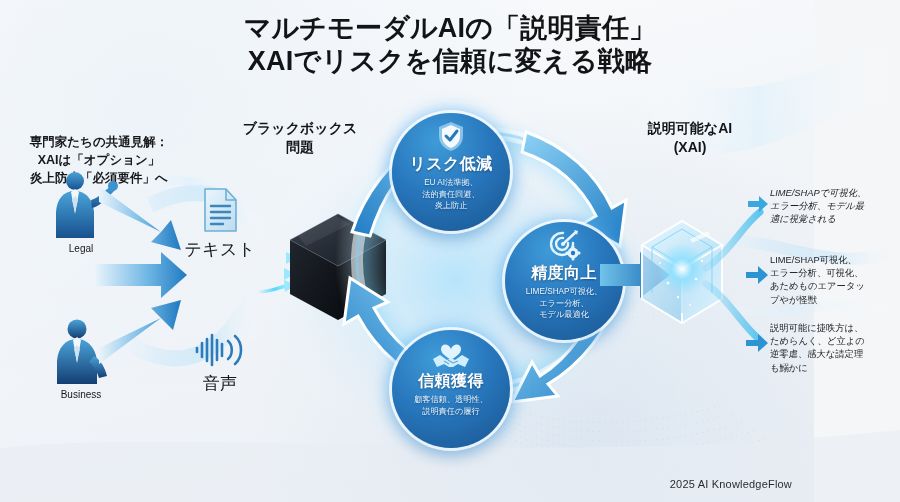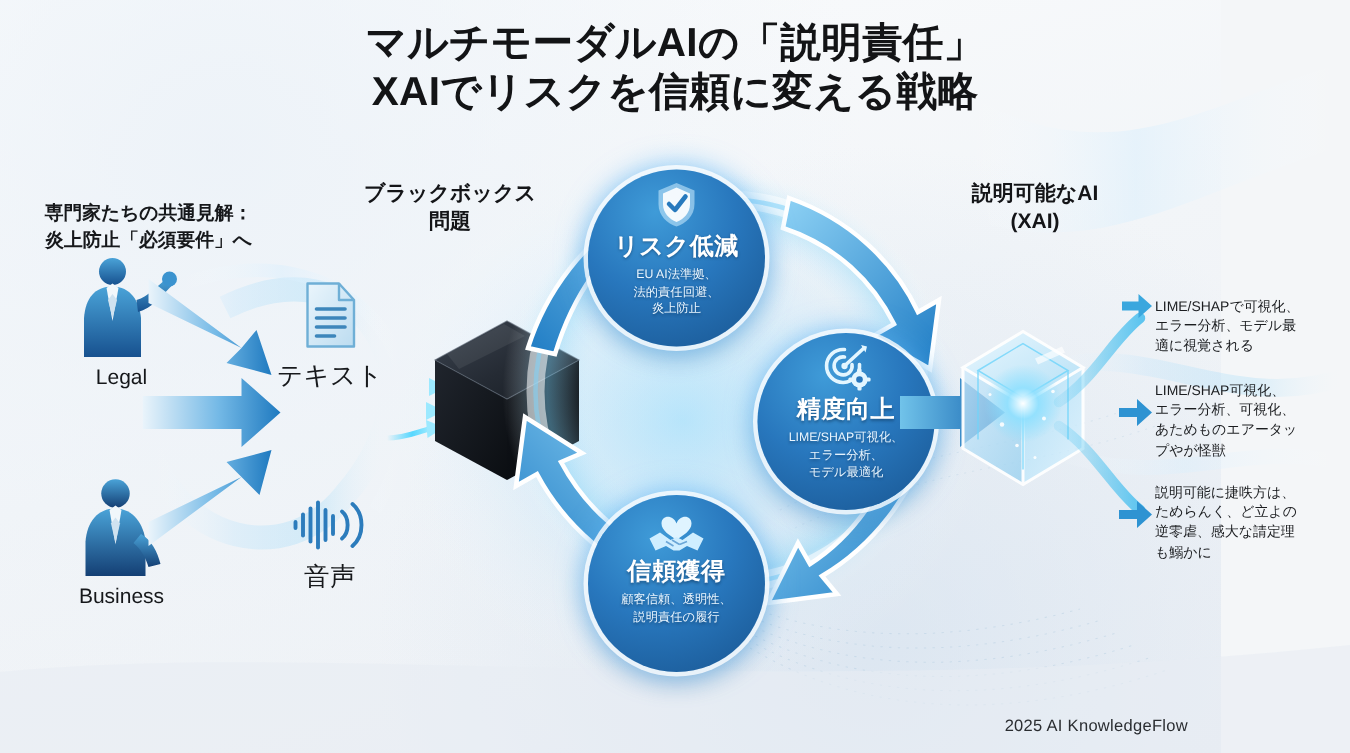--- a/index.html
+++ b/index.html
@@ -29,21 +29,21 @@
 
   
   #left-head{
     left:6px;top:104px;width:186px;text-align:center;
     color:#16181b;font-weight:bold;font-size:12.5px;line-height:18px;margin-top:29px;
   }
 
   
   .persona{width:86px;text-align:center;}
   .persona .label{
-    font-size:14px;color:#15171a;margin-top:1px;font-weight:normal;
+    font-size:10px;color:#15171a;margin-top:1px;font-weight:normal;
   }
   .fig{display:block;margin:0 auto;}
 
   
   #left-arrows{left:95px;top:180px;width:120px;height:190px;}
 
   
   .modal{width:74px;text-align:center;}
   .modal .mlabel{
     font-size:17px;color:#17191c;margin-top:0;letter-spacing:.3px;
@@ -91,21 +91,21 @@
     left:392px;top:330px;width:118px;height:118px;
     background:radial-gradient(circle at 38% 24%,#3f9bd8 0%,#2877bd 46%,#18548f 100%);
   }
   #node-trust .n-title{font-size:16px;margin-top:0;}
   #node-trust .n-sub{font-size:8.2px;margin-top:2px;}
 
   
   .outcome{
     color:#1b1d20;font-size:9.3px;line-height:13.2px;width:122px;
   }
-  #out1{left:770px;top:198px;}
+  #out1{left:770px;top:187px;font-style:italic;}
   #out2{left:770px;top:254px;}
   #out3{left:770px;top:322px;}
   .outcome .ln{white-space:nowrap;}
 
   
   #footer{
     right:22px;bottom:12px;color:#2a2d31;font-size:11px;letter-spacing:.2px;
   }
 </style>
 </head>
@@ -155,20 +155,21 @@
     <path d="M0,448 C220,426 520,470 900,430 L900,502 L0,502 Z" fill="#e8edf3" opacity=".6"></path>
   </svg>
 
   <div id="title" class="abs nosel">
     <div>マルチモーダルAIの「説明責任」</div>
     <div>XAIでリスクを信頼に変える戦略</div>
   </div>
 
   <div id="left-head" class="abs nosel">
     <div>専門家たちの共通見解：</div>
+    <div>XAIは「オプション」</div>
     <div>炎上防止「必須要件」へ</div>
   </div>
 
   <div class="abs persona nosel" style="left:38px;top:168px;">
     <svg class="fig" width="80" height="74" viewBox="0 0 80 74">
       <defs>
         <linearGradient id="pg1" x1="0" y1="0" x2="0" y2="1">
           <stop offset="0%" stop-color="#4aa3d8"></stop>
             <stop offset="100%" stop-color="#17518f"></stop>
         </linearGradient>

